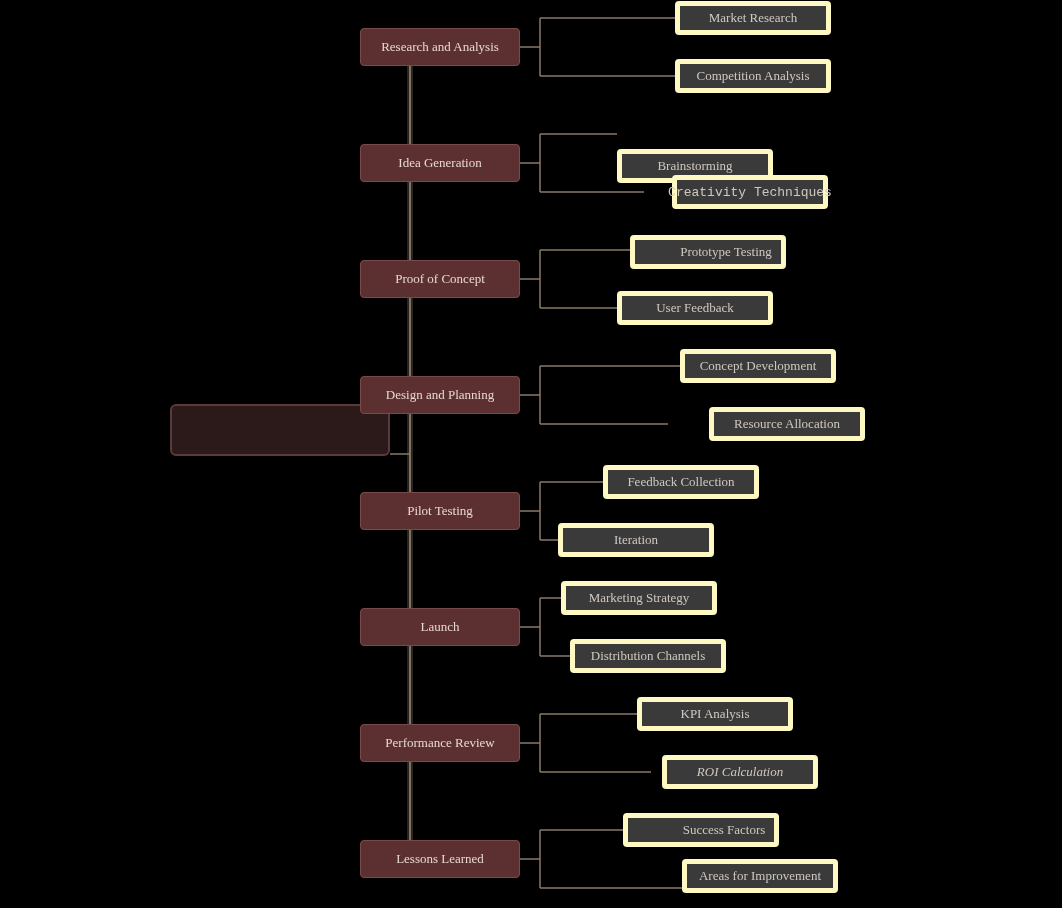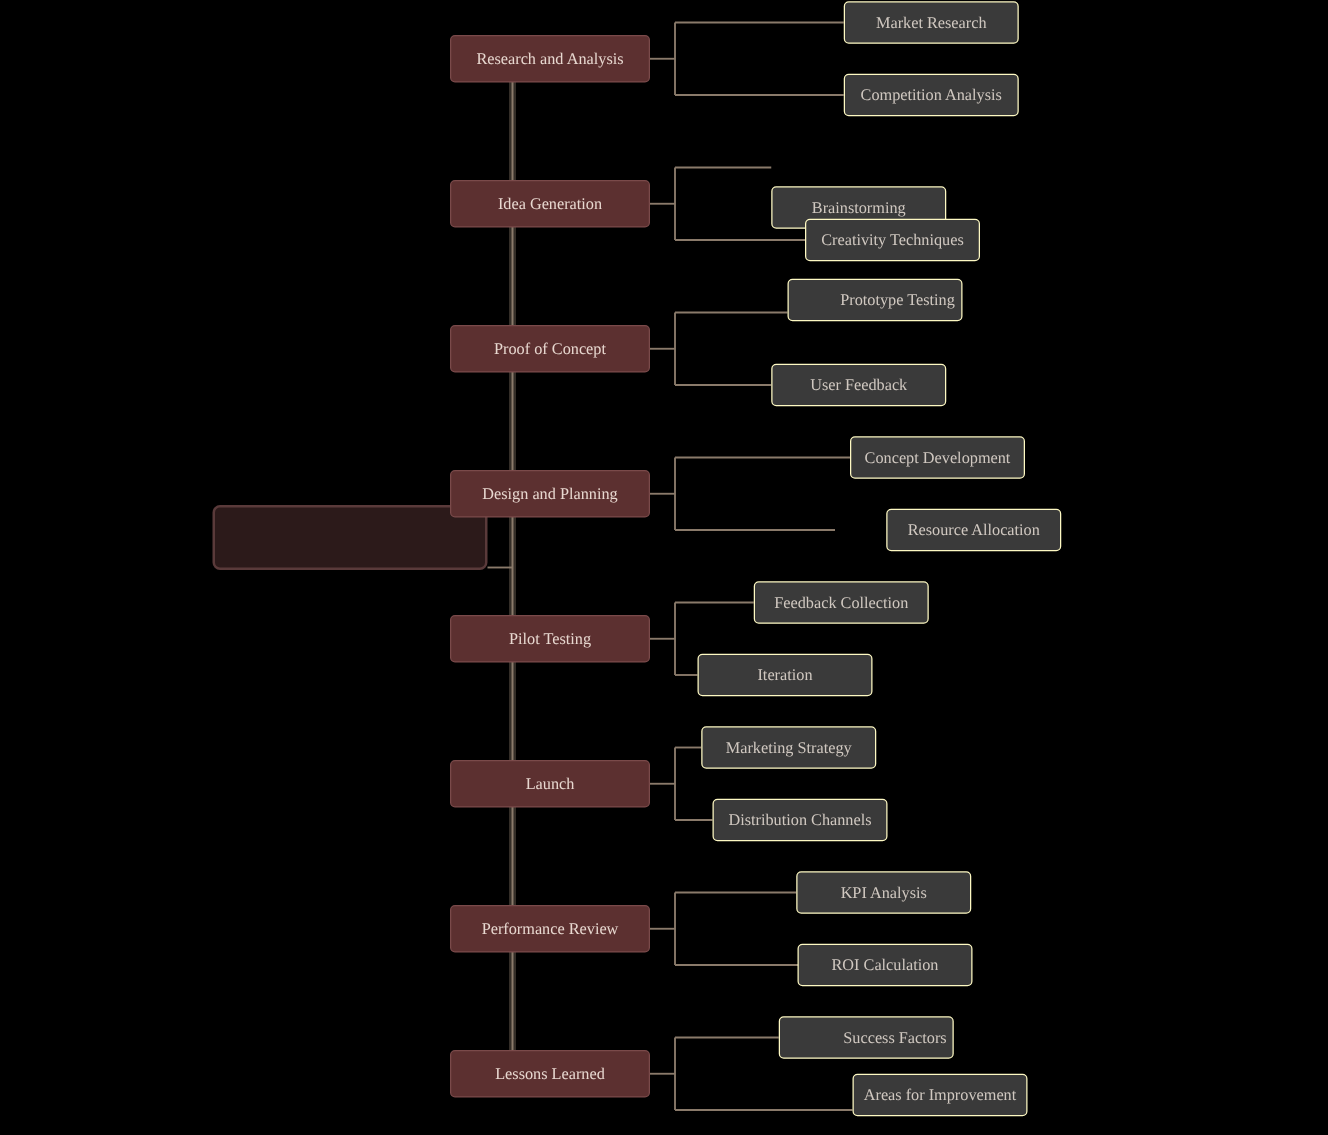--- a/index.html
+++ b/index.html
@@ -49,24 +49,24 @@
       background: #5c3030;
       border: 1px solid #7a4a4a;
       color: #e8d8d0;
       font-size: 13px;
       border-radius: 4px;
       transform: translateY(-50%);
       text-align: center;
     }
 
     .node-leaf {
-      width: 140px;
+      width: 156px;
       height: 34px;
       background: #3a3a3a;
-      border: 1px solid #fef9c3;
+      border: 5px solid #fef9c3;
       color: #d0c8c0;
       font-size: 13px;
       border-radius: 4px;
       transform: translateY(-50%);
     }
 
     svg.connections {
       position: absolute;
       top: 0; left: 0;
       width: 1062px;
@@ -134,32 +134,32 @@
       <line x1="540" y1="888" x2="682" y2="888"></line>
     </svg>
 
   <div class="node node-root"></div>
 
 <div class="node node-branch" style="left: 360px; top: 47px;">Research and Analysis</div>
     <div class="node node-leaf" style="left: 675px; top: 18px;">Market Research</div>
     <div class="node node-leaf" style="left: 675px; top: 76px;">Competition Analysis</div>
     <div class="node node-branch" style="left: 360px; top: 163px;">Idea Generation</div>
     <div class="node node-leaf" style="left: 617px; top: 134px; margin-top: 32px;">Brainstorming</div>
-    <div class="node node-leaf" style="left: 644px; top: 192px;">Creativity Techniques</div>
+    <div class="node node-leaf" style="left: 672px; top: 192px; font-family: Liberation Mono, monospace;">Creativity Techniques</div>
     <div class="node node-branch" style="left: 360px; top: 279px;">Proof of Concept</div>
-    <div class="node node-leaf" style="left: 630px; top: 240px; padding-left: 36px;">Prototype Testing</div>
+    <div class="node node-leaf" style="left: 630px; top: 252px; padding-left: 36px;">Prototype Testing</div>
     <div class="node node-leaf" style="left: 617px; top: 308px;">User Feedback</div>
     <div class="node node-branch" style="left: 360px; top: 395px;">Design and Planning</div>
     <div class="node node-leaf" style="left: 680px; top: 366px;">Concept Development</div>
     <div class="node node-leaf" style="left: 668px; top: 424px; margin-left: 41px;">Resource Allocation</div>
     <div class="node node-branch" style="left: 360px; top: 511px;">Pilot Testing</div>
     <div class="node node-leaf" style="left: 603px; top: 482px;">Feedback Collection</div>
     <div class="node node-leaf" style="left: 558px; top: 540px;">Iteration</div>
     <div class="node node-branch" style="left: 360px; top: 627px;">Launch</div>
     <div class="node node-leaf" style="left: 561px; top: 598px;">Marketing Strategy</div>
     <div class="node node-leaf" style="left: 570px; top: 656px;">Distribution Channels</div>
     <div class="node node-branch" style="left: 360px; top: 743px;">Performance Review</div>
     <div class="node node-leaf" style="left: 637px; top: 714px;">KPI Analysis</div>
-    <div class="node node-leaf" style="left: 638px; top: 772px;">ROI Calculation</div>
+    <div class="node node-leaf" style="left: 662px; top: 772px; font-style: italic;">ROI Calculation</div>
     <div class="node node-branch" style="left: 360px; top: 859px;">Lessons Learned</div>
     <div class="node node-leaf" style="left: 623px; top: 830px; padding-left: 46px;">Success Factors</div>
     <div class="node node-leaf" style="left: 682px; top: 876px; text-align: right;">Areas for Improvement</div>
   </div>
 
 </body></html>

